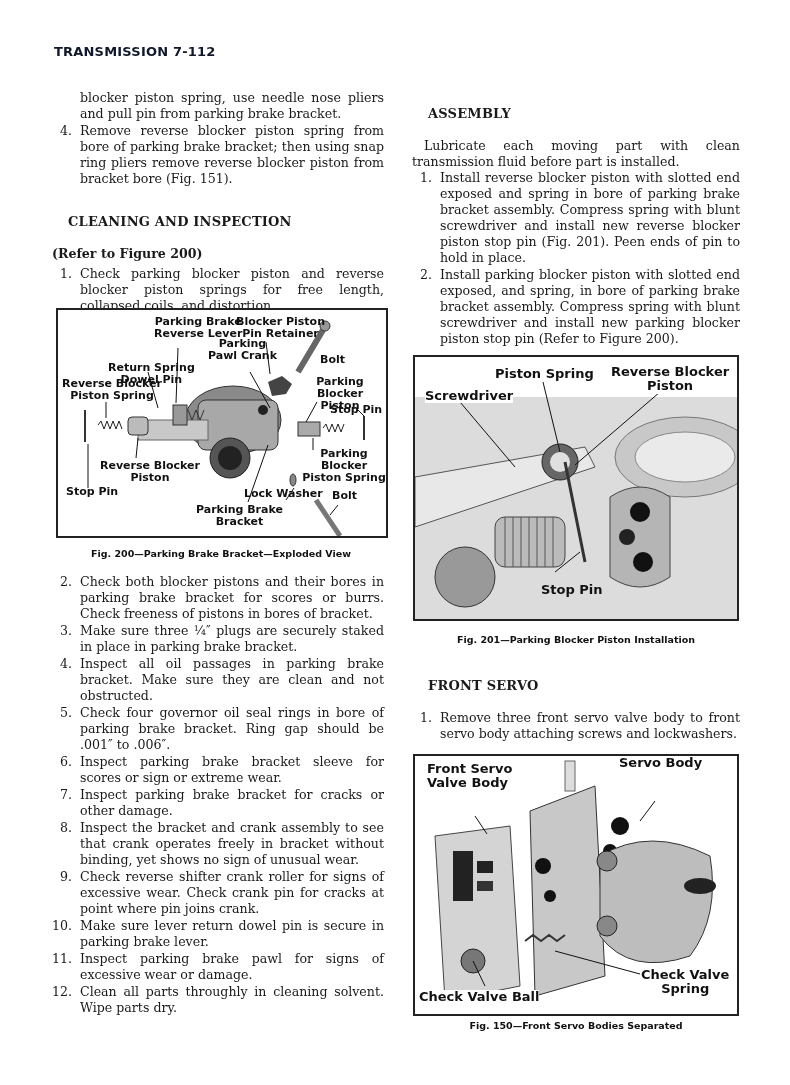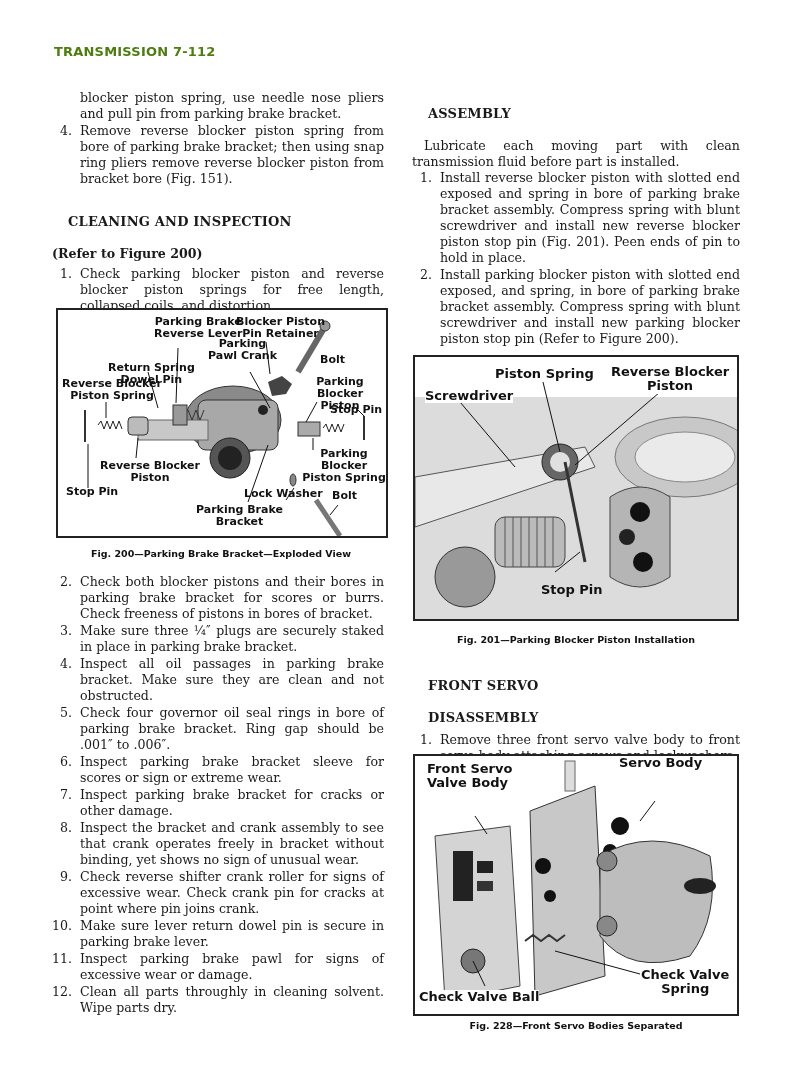--- a/index.html
+++ b/index.html
@@ -1,17 +1,17 @@
 <!DOCTYPE html>
 <html><head>
 <meta charset="utf-8">
 <style>
   html, body { margin: 0; padding: 0; background: #ffffff; }
   body { width: 790px; height: 1085px; position: relative; overflow: hidden; color: #1a1a1a; }
-  .header { position: absolute; left: 54px; top: 44px; font-family: "DejaVu Sans", sans-serif; font-weight: bold; font-size: 13px; letter-spacing: 0.2px; color: #4d7c0f; }
+  .header { position: absolute; left: 54px; top: 44px; font-family: "DejaVu Sans", sans-serif; font-weight: bold; font-size: 13px; letter-spacing: 0.2px; color: #0f172a; }
   .col { position: absolute; font-family: "DejaVu Serif", serif; font-size: 12.6px; line-height: 16px; }
   .col-left { left: 52px; top: 90px; width: 332px; }
   .col-right { left: 412px; top: 90px; width: 328px; }
   .para { margin: 0; text-align: justify; }
   .indent { text-indent: 12px; }
   .item { position: relative; padding-left: 28px; margin: 0 0 1px 0; text-align: justify; }
   .item .num { position: absolute; left: 0; width: 20px; text-align: right; }
   .item.cont { padding-left: 28px; }
   .heading { font-family: "DejaVu Serif", serif; font-weight: bold; font-size: 13px; margin: 16px; letter-spacing: 0.2px; }
   .subheading { font-family: "DejaVu Serif", serif; font-weight: bold; font-size: 12.6px; margin: 0; }
@@ -156,21 +156,20 @@
   <div class="label lbl-lg" style="left:80px; top:10px;">Piston Spring</div>
   <div class="label lbl-lg" style="left:196px; top:8px; background:#fff;"><span style="white-space:pre-line">Reverse Blocker
 Piston</span></div>
   <div class="label lbl-lg" style="left:10px; top:32px; background:#fff;">Screwdriver</div>
   <div class="label lbl-lg" style="left:126px; top:226px;">Stop Pin</div>
 </div>
 <div class="fig-caption" style="left:413px; top:634px; width:326px;">Fig. 201—Parking Blocker Piston Installation</div>
 
 <div class="col" style="left:412px; top:662px; width:328px;">
   <p class="heading">FRONT SERVO</p>
-  <p class="heading" style="margin-bottom:6px">DISASSEMBLY</p>
   <div class="item"><span class="num">1.</span><span>Remove three front servo valve body to front servo body attaching screws and lockwashers.</span></div>
 </div>
 
 <div class="figure" style="left:413px; top:754px; width:322px; height:258px;">
   <svg width="322" height="258">
     <rect x="0" y="0" width="322" height="258" fill="#ffffff"></rect>
     <path d="M20 80 L95 70 L105 230 L30 245 Z" fill="#d4d4d4" stroke="#444"></path>
     <rect x="38" y="95" width="20" height="50" fill="#222"></rect>
     <rect x="62" y="105" width="16" height="12" fill="#222"></rect>
     <rect x="62" y="125" width="16" height="10" fill="#333"></rect>
@@ -191,13 +190,13 @@
     <line x1="70" y1="230" x2="58" y2="205" stroke="#111"></line>
     <line x1="225" y1="218" x2="140" y2="195" stroke="#111"></line>
   </svg>
   <div class="label lbl-lg" style="left:12px; top:6px; text-align:left;"><span style="white-space:pre-line">Front Servo
 Valve Body</span></div>
   <div class="label lbl-lg" style="left:204px; top:0;">Servo Body</div>
   <div class="label lbl-lg" style="left:4px; top:234px; background:#fff;">Check Valve Ball</div>
   <div class="label lbl-lg" style="left:226px; top:212px;"><span style="white-space:pre-line">Check Valve
 Spring</span></div>
 </div>
-<div class="fig-caption" style="left:413px; top:1020px; width:326px;">Fig. 228—Front Servo Bodies Separated</div>
+<div class="fig-caption" style="left:413px; top:1020px; width:326px;">Fig. 150—Front Servo Bodies Separated</div>
 
 </body></html>

